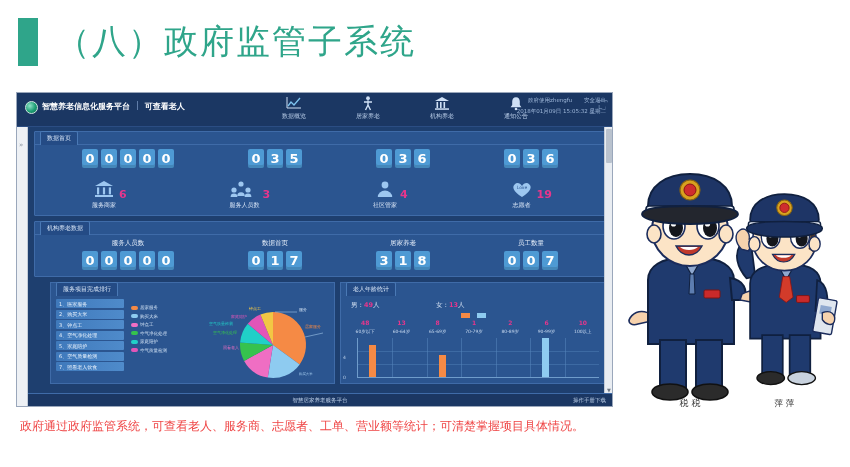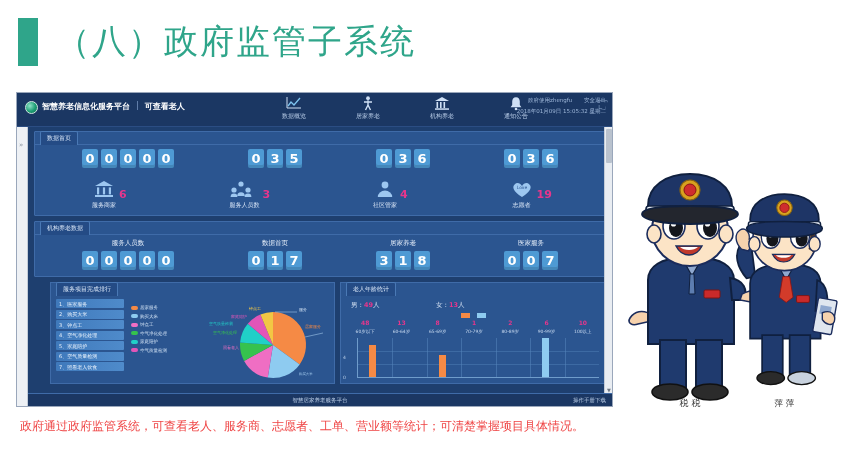--- a/index.html
+++ b/index.html
@@ -329,21 +329,21 @@
           </div>
           <div class="dg">
             <div class="dg-label">居家养老</div>
             <div class="dg-digits">
               <span class="digit">3</span>
               <span class="digit">1</span>
               <span class="digit">8</span>
             </div>
           </div>
           <div class="dg">
-            <div class="dg-label">医家服务</div>
+            <div class="dg-label">员工数量</div>
             <div class="dg-digits">
               <span class="digit">0</span>
               <span class="digit">0</span>
               <span class="digit">7</span>
             </div>
           </div>
         </div>
       </div>
 
       <div class="charts">

